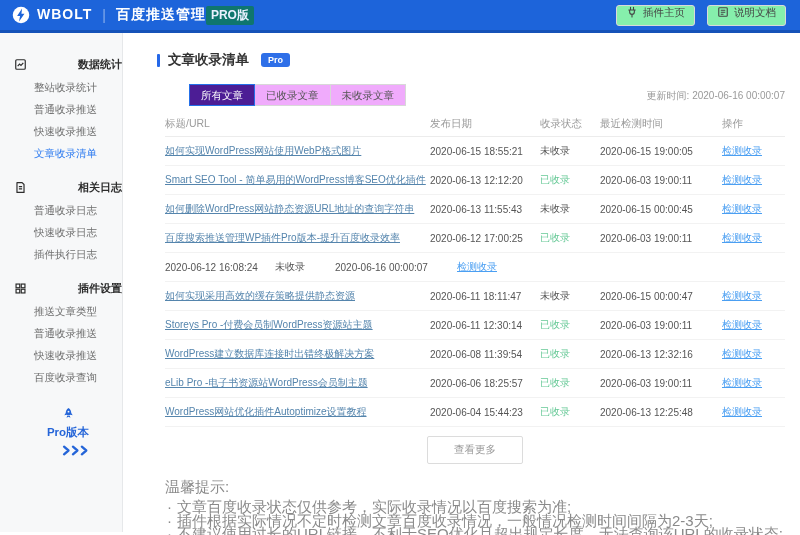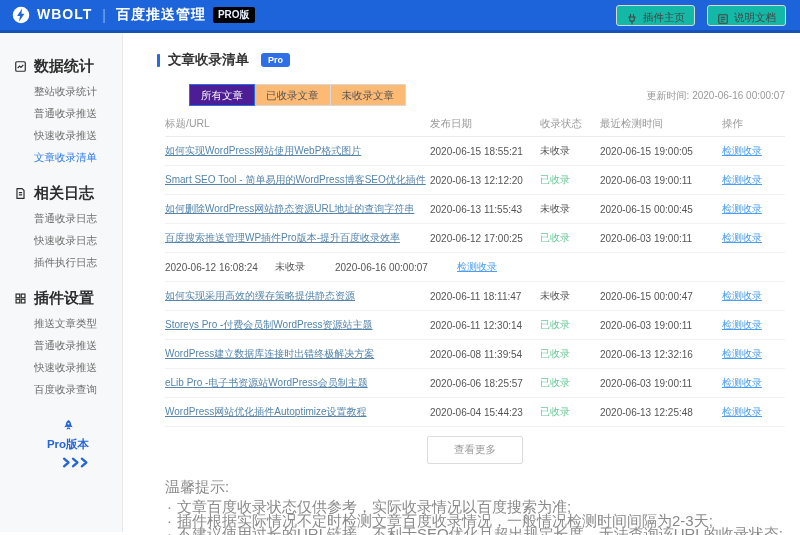--- a/index.html
+++ b/index.html
@@ -8,38 +8,38 @@
 
   
   .header { height:33px; background:#1d64da; border-bottom:3px solid #1552b8;
     display:flex; align-items:center; padding:0 14px 0 12px; }
   .logo-wrap { display:flex; align-items:flex-start; gap:7px; }
   .logo-icon { width:18px; height:18px; display:inline-flex; }
   .logo-icon svg { width:18px; height:18px; }
   .logo-text { color:#fff; font-size:14px; font-weight:bold; letter-spacing:1px; }
   .hdr-sep { color:rgba(255,255,255,.45); margin:0 10px; font-size:14px; }
   .hdr-title { color:#fff; font-size:14px; font-weight:bold; letter-spacing:1px; }
-  .hdr-badge { background:#000000; color:#eaf1ff; font-size:10px; border-radius:2px;
-    padding:1px 5px; margin-left:7px; font-weight:bold; }
+  .hdr-badge { background:#0f766e; color:#eaf1ff; font-size:12px; border-radius:2px;
+    padding:1px 5px; font-weight:bold; }
   .hdr-actions { margin-left:auto; display:flex; gap:12px; }
-  .hbtn { display:flex; align-items:flex-end; gap:5px; background:#14b8a6; border:1px solid #d9d9d9;
+  .hbtn { display:flex; align-items:flex-start; gap:5px; background:#86efac; border:1px solid #d9d9d9;
     border-radius:3px; height:21px; padding:0 9px; font-size:10.5px; color:#444; cursor:pointer;
     font-family:inherit; }
   .hbtn .icon { width:12px; height:12px; display:inline-flex; color:#444; }
   .hbtn .icon svg { width:12px; height:12px; }
 
   
   .layout { display:flex; height:499px; }
 
   
   .sidebar { width:123px; background:#f7f8f9; border-right:1px solid #e6e8ea;
     padding:24px 0 0 14px; flex:none; }
   .sb-section { margin-bottom:15px; }
-  .sb-title { display:flex; align-items:center; gap:7px; font-size:15px; font-weight:bold;
-    color:#2d2d2d; margin-bottom:5px; }
+  .sb-title { display:flex; align-items:center; gap:1px; font-size:11px; font-weight:bold;
+    color:#2d2d2d; margin-bottom:5px;justify-content:space-between; }
   .sb-title .icon { width:13px; height:13px; display:inline-flex; color:#2d2d2d; }
   .sb-title .icon svg { width:13px; height:13px; }
   .sb-item { font-size:10.5px; color:#6e6e6e; padding:4px 0 4px 20px; cursor:pointer; }
   .sb-item.active { color:#2e7bf0; }
   .pro-link { display:flex; align-items:center; gap:5px; margin-top:18px; color:#2565d8;
     font-size:11.5px; font-weight:bold; cursor:pointer;flex-direction:column; }
   .pro-link .icon { width:13px; height:13px; display:inline-flex; color:#2565d8; }
   .pro-link .icon svg { width:13px; height:13px; }
   .pro-link .arrows { margin-left:14px; display:inline-flex; color:#2565d8; }
   .pro-link .arrows svg { width:26px; height:11px; }
@@ -47,21 +47,21 @@
   
   .main { flex:1; padding:18px 15px 0 34px; position:relative; }
   .page-title-row { display:flex; align-items:center; gap:8px; }
   .title-bar { width:3px; height:13px; background:#2568e8; border-radius:1px; }
   .page-title { font-size:13.5px; font-weight:bold; color:#333; }
   .badge-pro { background:#2e6fe8; color:#fff; font-size:9px; font-weight:bold;
     border-radius:3px; padding:2px 7px; margin-left:4px; }
 
   .tabs-row { display:flex; margin:15px 0 0 33px; }
   .tab { height:22px; line-height:20px; padding:0 11px; font-size:10.5px; color:#555;
-    background:#fdba74; border:1px solid #d8d8d8; margin-left:-1px; cursor:pointer;
+    background:#f0abfc; border:1px solid #d8d8d8; margin-left:-1px; cursor:pointer;
     font-family:inherit; }
   .tab.active { background:#4c1d95; border-color:#2570e8; color:#fff; position:relative; }
   .updated { position:absolute; top:56px; right:15px; font-size:10px; color:#9a9a9a; }
 
   
   .table { margin:5px 0 0 8px; width:620px; }
   .t-head { display:flex; align-items:center; height:26px; border-bottom:1px solid #ececec;
     color:#9b9b9b; font-size:10.5px; }
   .t-row { display:flex; align-items:center; height:29px; border-bottom:1px solid #f2f2f2;
     font-size:10px; color:#555; }

